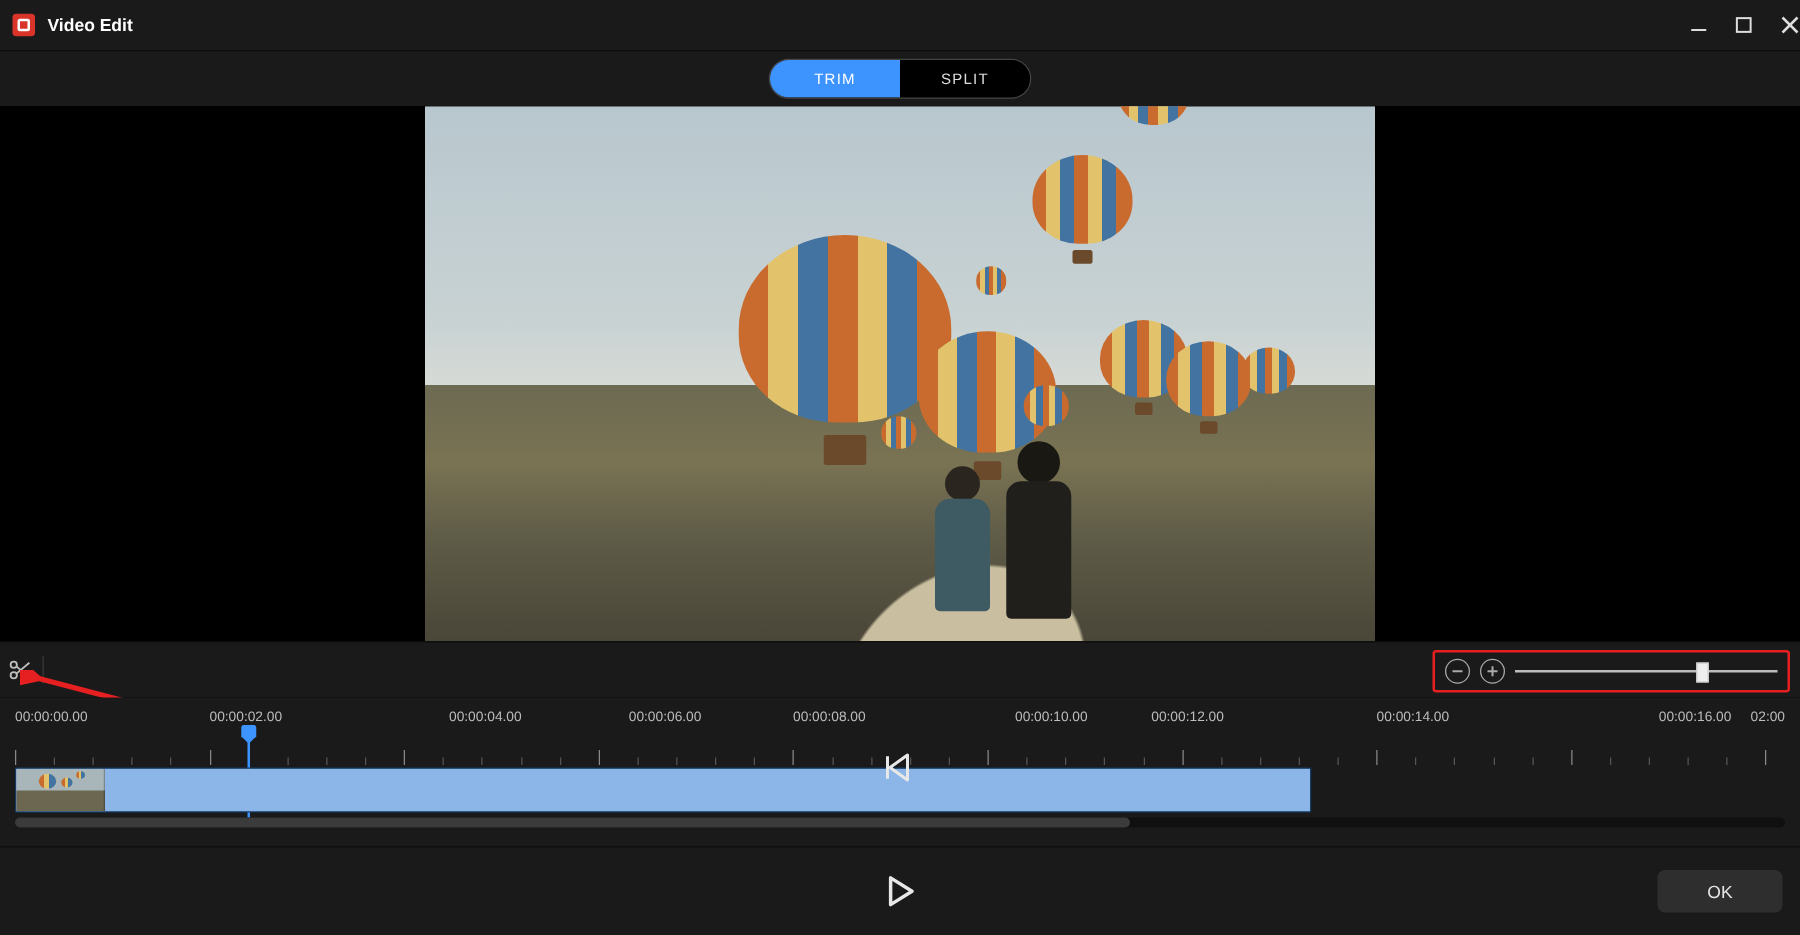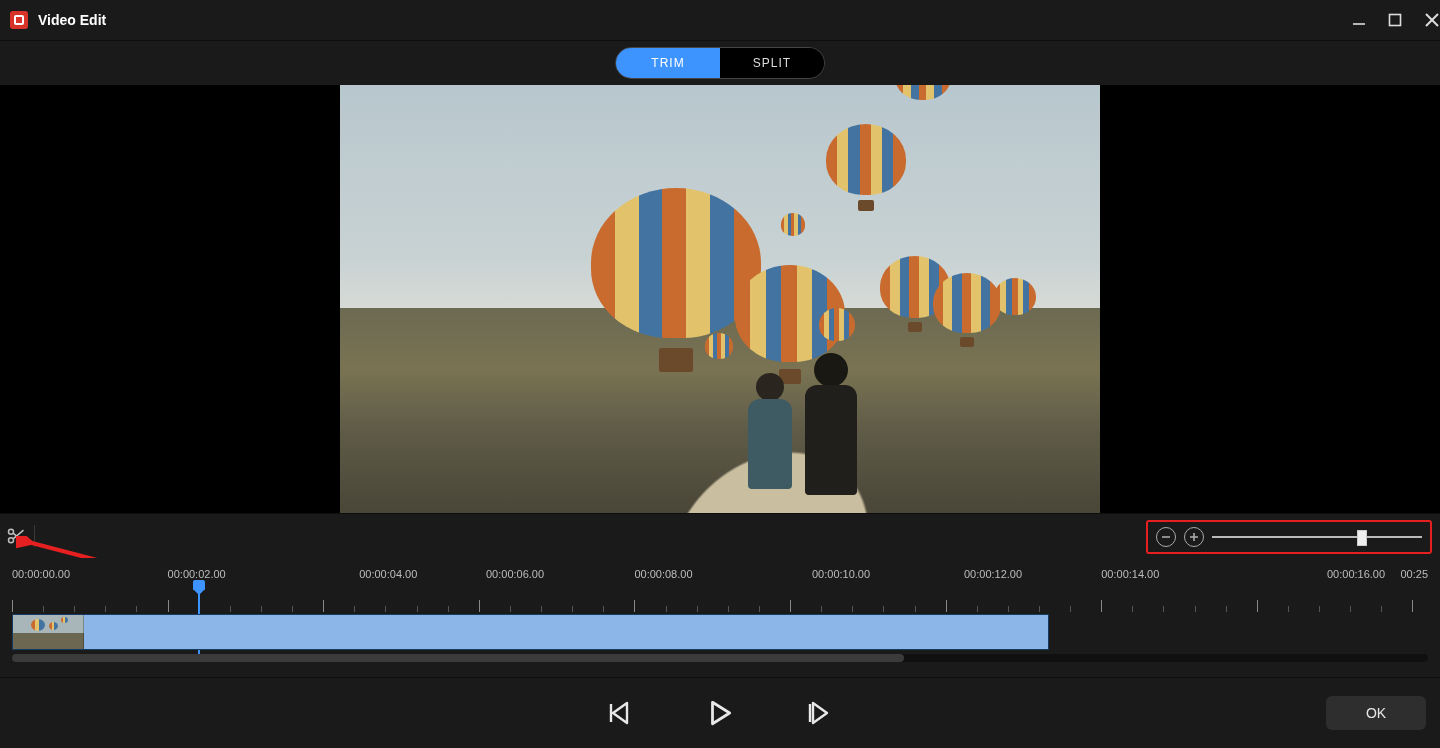--- a/index.html
+++ b/index.html
@@ -265,20 +265,21 @@
     position:absolute; left:0; top:0; height:8px; background:#3b3b3b; border-radius:4px;
   }
 
   .controls-row{
     position:absolute; left:0; right:0; bottom:0;
     height:70px;
     background:#1a1a1a;
     border-top:1px solid #0e0e0e;
     display:flex; align-items:center; justify-content:center;
     gap:70px;
+    flex-direction:column;
   }
   .pctrl{ color:#e8e8e8; cursor:pointer; display:flex; align-items:center; }
   .ok-btn{
     position:absolute; right:14px; top:18px;
     width:100px; height:34px;
     background:#2e2e2e; color:#e6e6e6;
     border:none; border-radius:6px;
     font-size:14px; cursor:pointer;
   }
 </style>
@@ -454,27 +455,27 @@
         <div class="minor" style="left: 1275.96px;"></div>
         <div class="minor" style="left: 1307.08px;"></div>
         <div class="minor" style="left: 1338.2px;"></div>
         <div class="minor" style="left: 1369.32px;"></div>
         <div class="major" style="left: 1400.44px;"></div>
       </div>
     <div class="playhead" style="left: 185.725px;"></div>
   <div class="tick-label" style="left: 0px;">00:00:00.00</div>
       <div class="tick-label" style="left: 155.604px;">00:00:02.00</div>
       <div class="tick-label" style="left: 311.209px; margin-left: 36px;">00:00:04.00</div>
-      <div class="tick-label" style="left: 474px; text-align: right;">00:00:06.00</div>
+      <div class="tick-label" style="left: 491px; text-align: right;">00:00:06.00</div>
       <div class="tick-label" style="left: 622.418px;">00:00:08.00</div>
       <div class="tick-label" style="left: 800px;">00:00:10.00</div>
-      <div class="tick-label" style="left: 952px;">00:00:12.00</div>
+      <div class="tick-label" style="left: 909px;">00:00:12.00</div>
       <div class="tick-label" style="left: 1089.23px;">00:00:14.00</div>
       <div class="tick-label" style="left: 1315px;">00:00:16.00</div>
-      <div class="tick-label right" style="left: 1416px;">00:25</div>
+      <div class="tick-label right" style="left: 1416px;">02:00</div>
     </div>
   <div class="track-row">
     <div class="clip" style="width: 1034.77px;">
       <div class="thumb">
         <div class="mini-balloon mb1"></div>
           <div class="mini-balloon mb2"></div>
           <div class="mini-balloon mb3"></div>
       </div>
     </div>
   </div>

